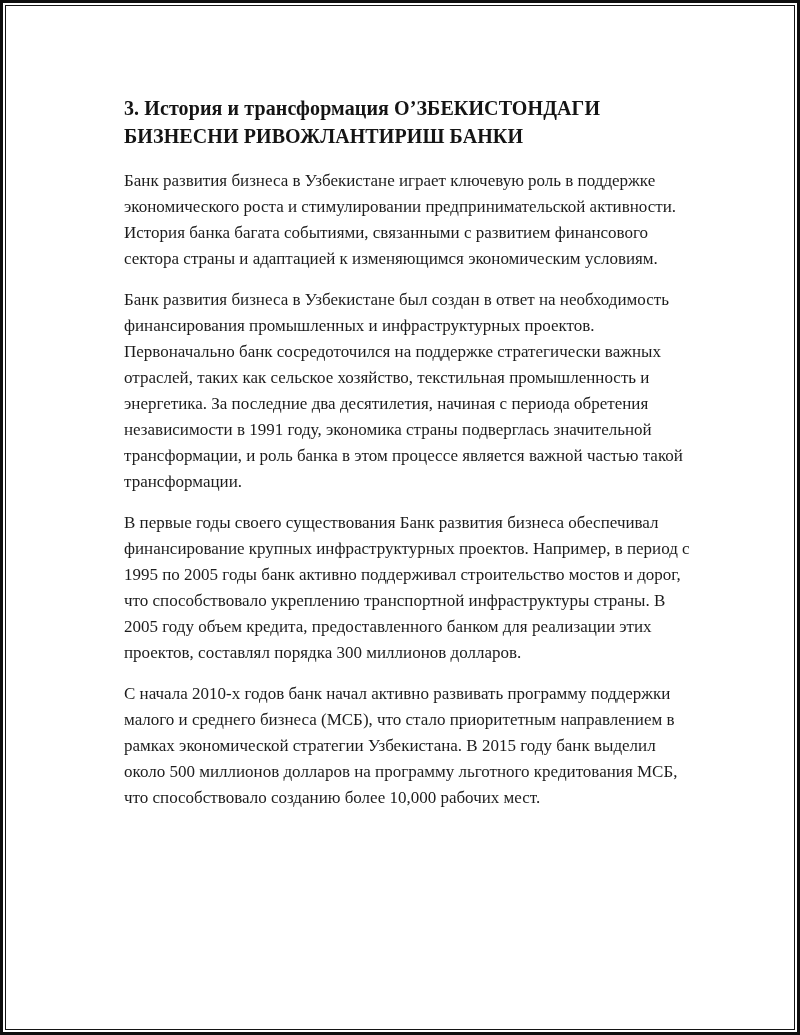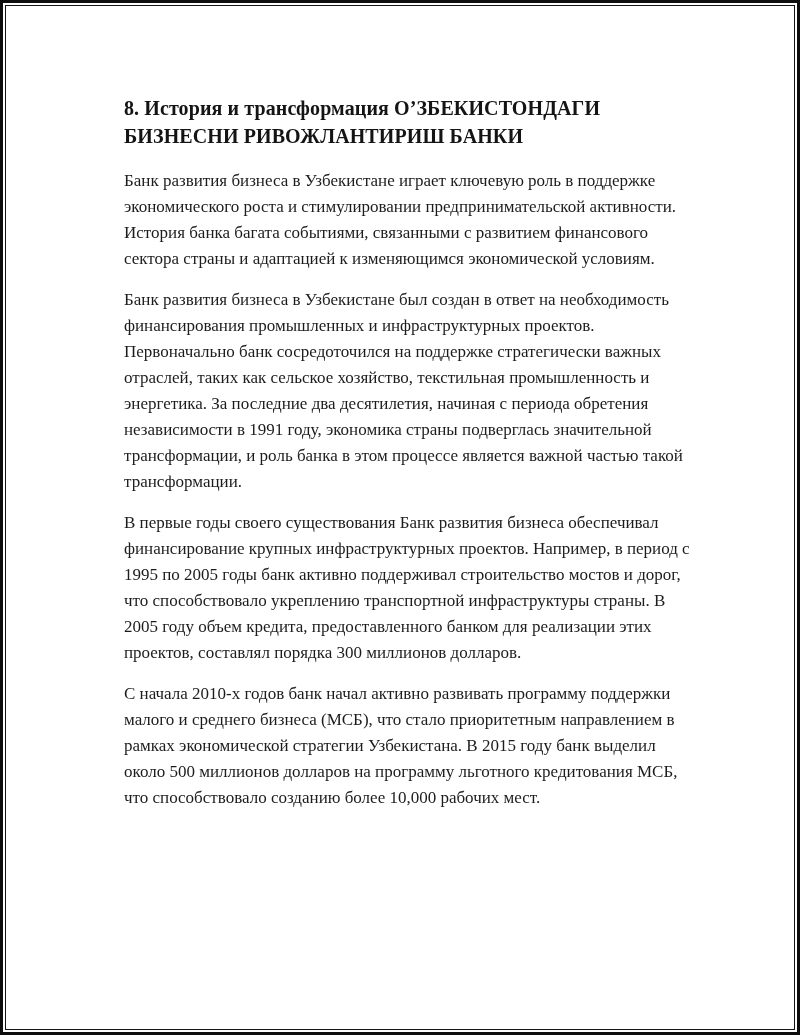--- a/index.html
+++ b/index.html
@@ -47,23 +47,23 @@
     color: #1c1c1c;
   }
 </style>
 </head>
 <body>
 
 <div class="frame-outer">
   <div class="frame-inner">
     <div class="page-content">
 
-      <h1 class="doc-heading">8. История и трансформация О’ЗБЕКИСТОНДАГИ БИЗНЕСНИ РИВОЖЛАНТИРИШ БАНКИ</h1>
+      <h1 class="doc-heading">3. История и трансформация О’ЗБЕКИСТОНДАГИ БИЗНЕСНИ РИВОЖЛАНТИРИШ БАНКИ</h1>
 
-      <p class="doc-paragraph">Банк развития бизнеса в Узбекистане играет ключевую роль в поддержке экономического роста и стимулировании предпринимательской активности. История банка багата событиями, связанными с развитием финансового сектора страны и адаптацией к изменяющимся экономической условиям.</p>
+      <p class="doc-paragraph">Банк развития бизнеса в Узбекистане играет ключевую роль в поддержке экономического роста и стимулировании предпринимательской активности. История банка багата событиями, связанными с развитием финансового сектора страны и адаптацией к изменяющимся экономическим условиям.</p>
 
       <p class="doc-paragraph">Банк развития бизнеса в Узбекистане был создан в ответ на необходимость финансирования промышленных и инфраструктурных проектов. Первоначально банк сосредоточился на поддержке стратегически важных отраслей, таких как сельское хозяйство, текстильная промышленность и энергетика. За последние два десятилетия, начиная с периода обретения независимости в 1991 году, экономика страны подверглась значительной трансформации, и роль банка в этом процессе является важной частью такой трансформации.</p>
 
       <p class="doc-paragraph">В первые годы своего существования Банк развития бизнеса обеспечивал финансирование крупных инфраструктурных проектов. Например, в период с 1995 по 2005 годы банк активно поддерживал строительство мостов и дорог, что способствовало укреплению транспортной инфраструктуры страны. В 2005 году объем кредита, предоставленного банком для реализации этих проектов, составлял порядка 300 миллионов долларов.</p>
 
       <p class="doc-paragraph">С начала 2010-х годов банк начал активно развивать программу поддержки малого и среднего бизнеса (МСБ), что стало приоритетным направлением в рамках экономической стратегии Узбекистана. В 2015 году банк выделил около 500 миллионов долларов на программу льготного кредитования МСБ, что способствовало созданию более 10,000 рабочих мест.</p>
 
 
     </div>
   </div>

